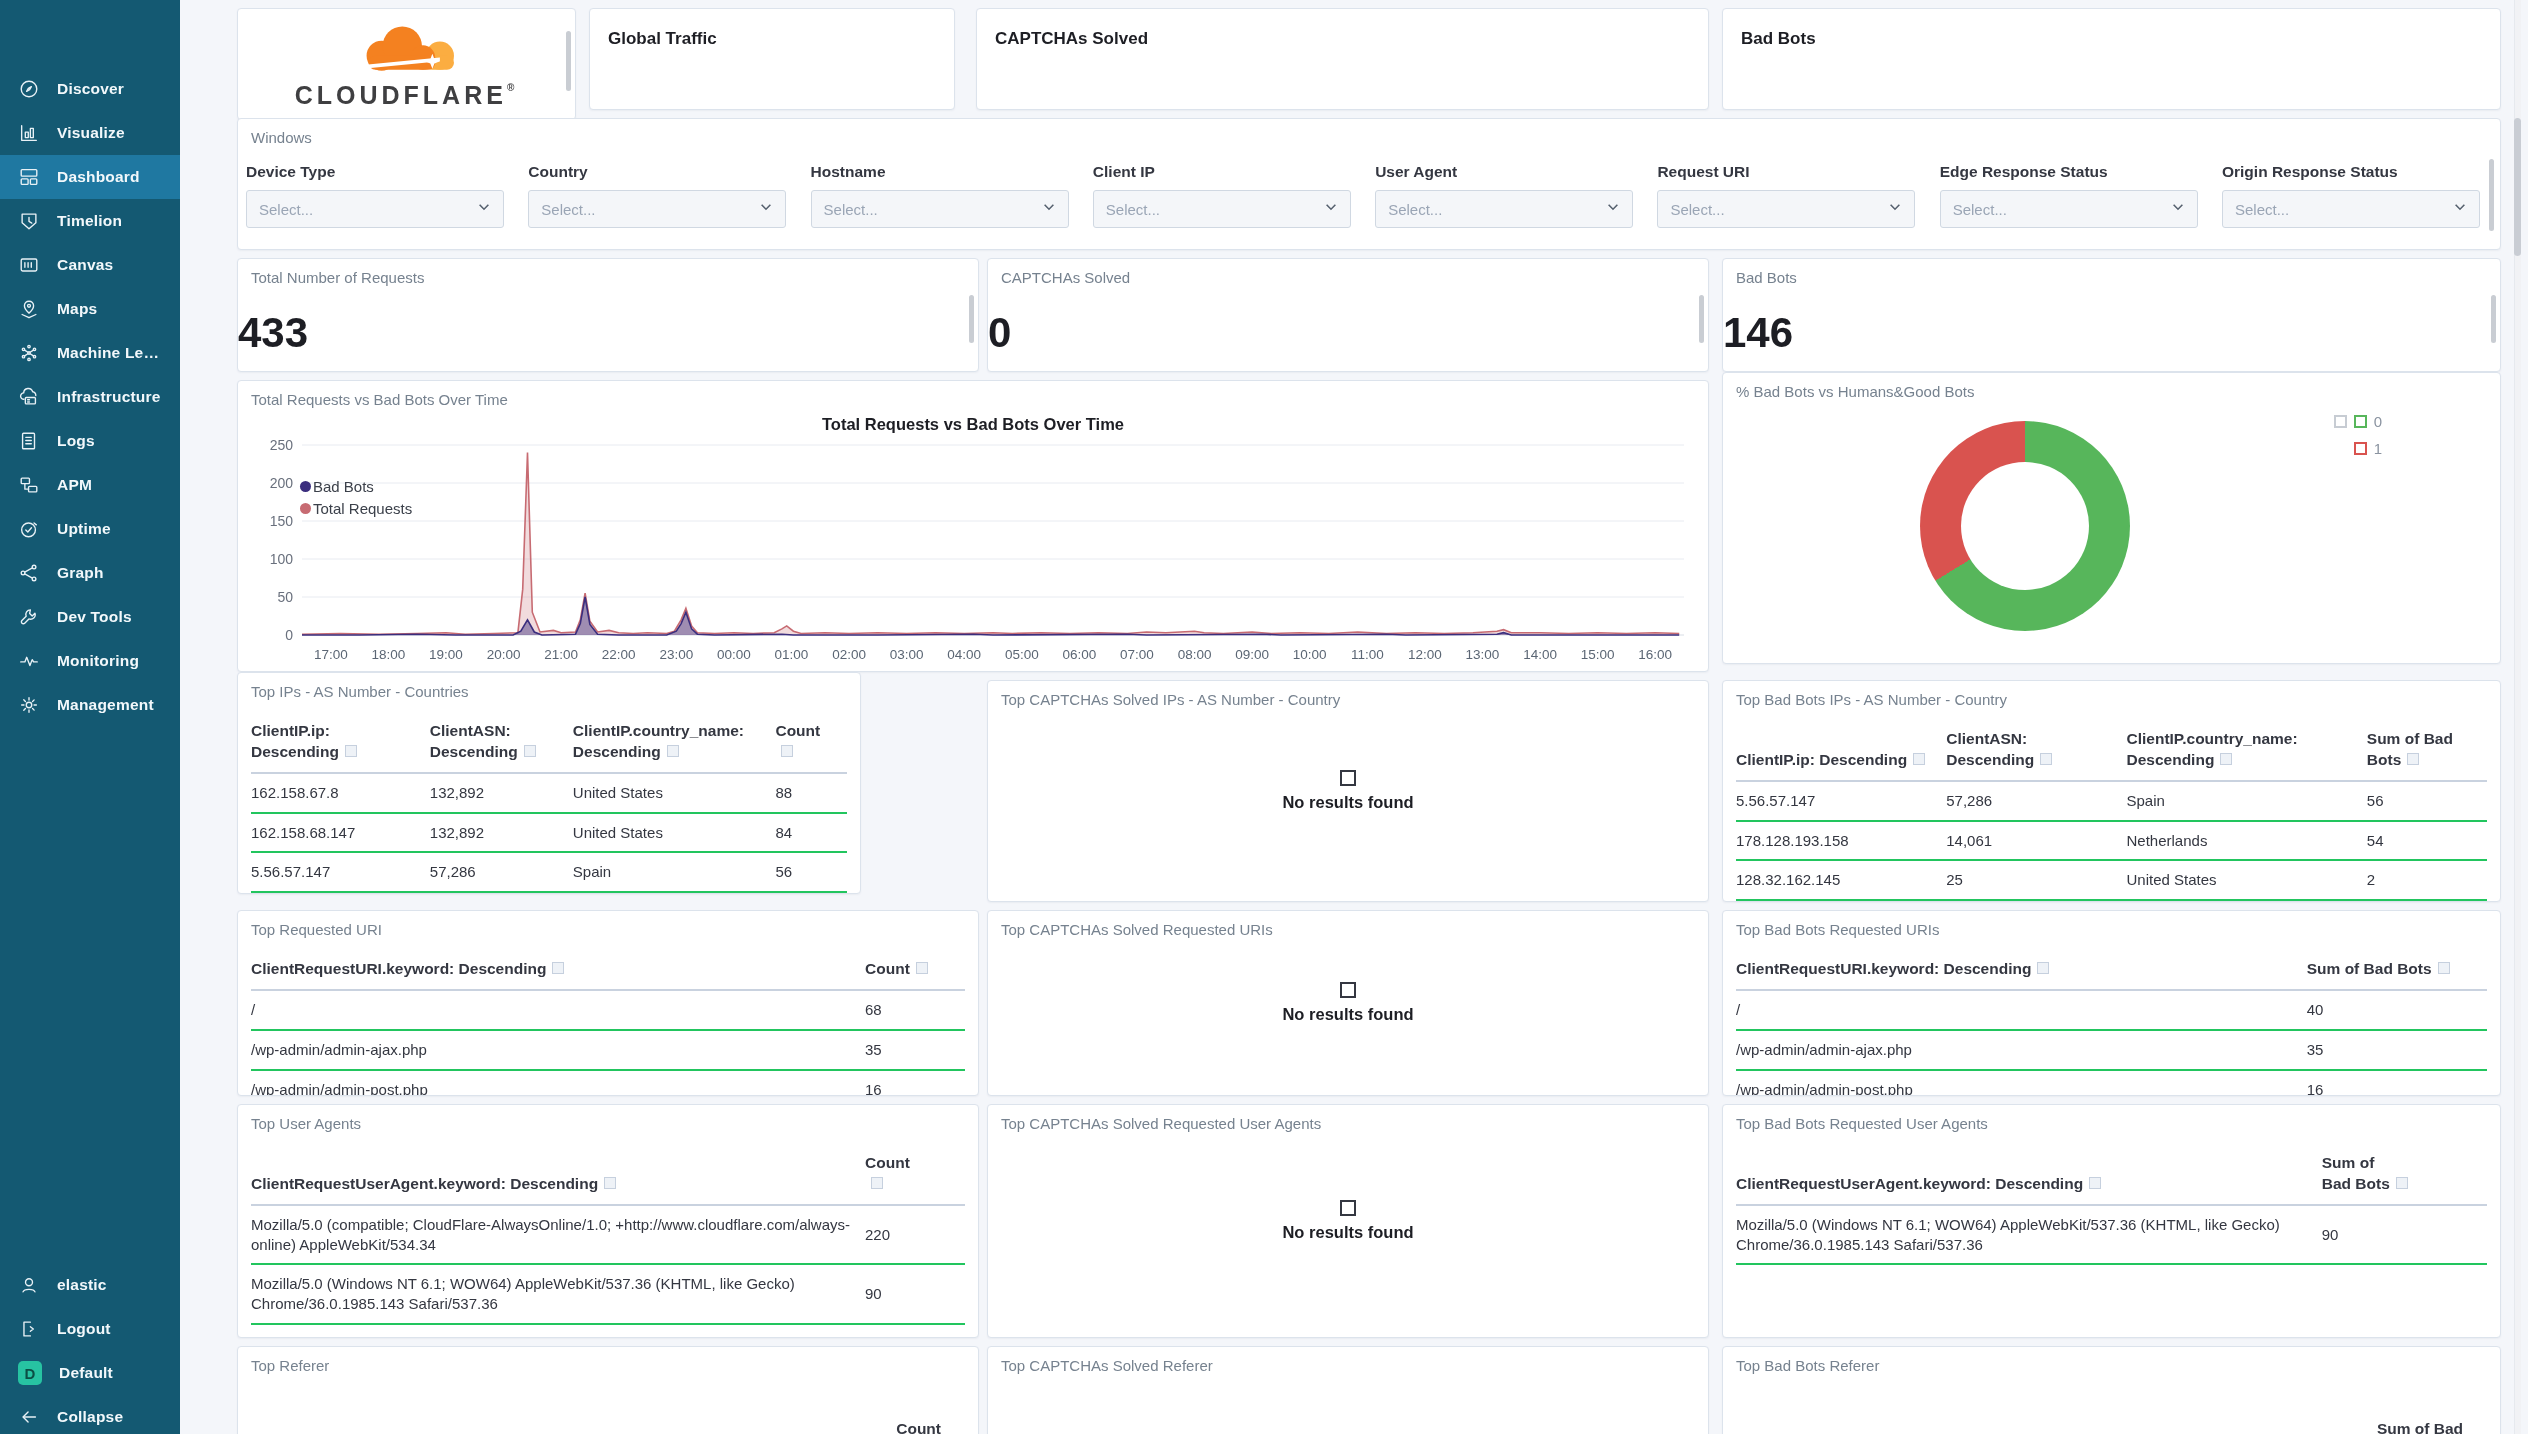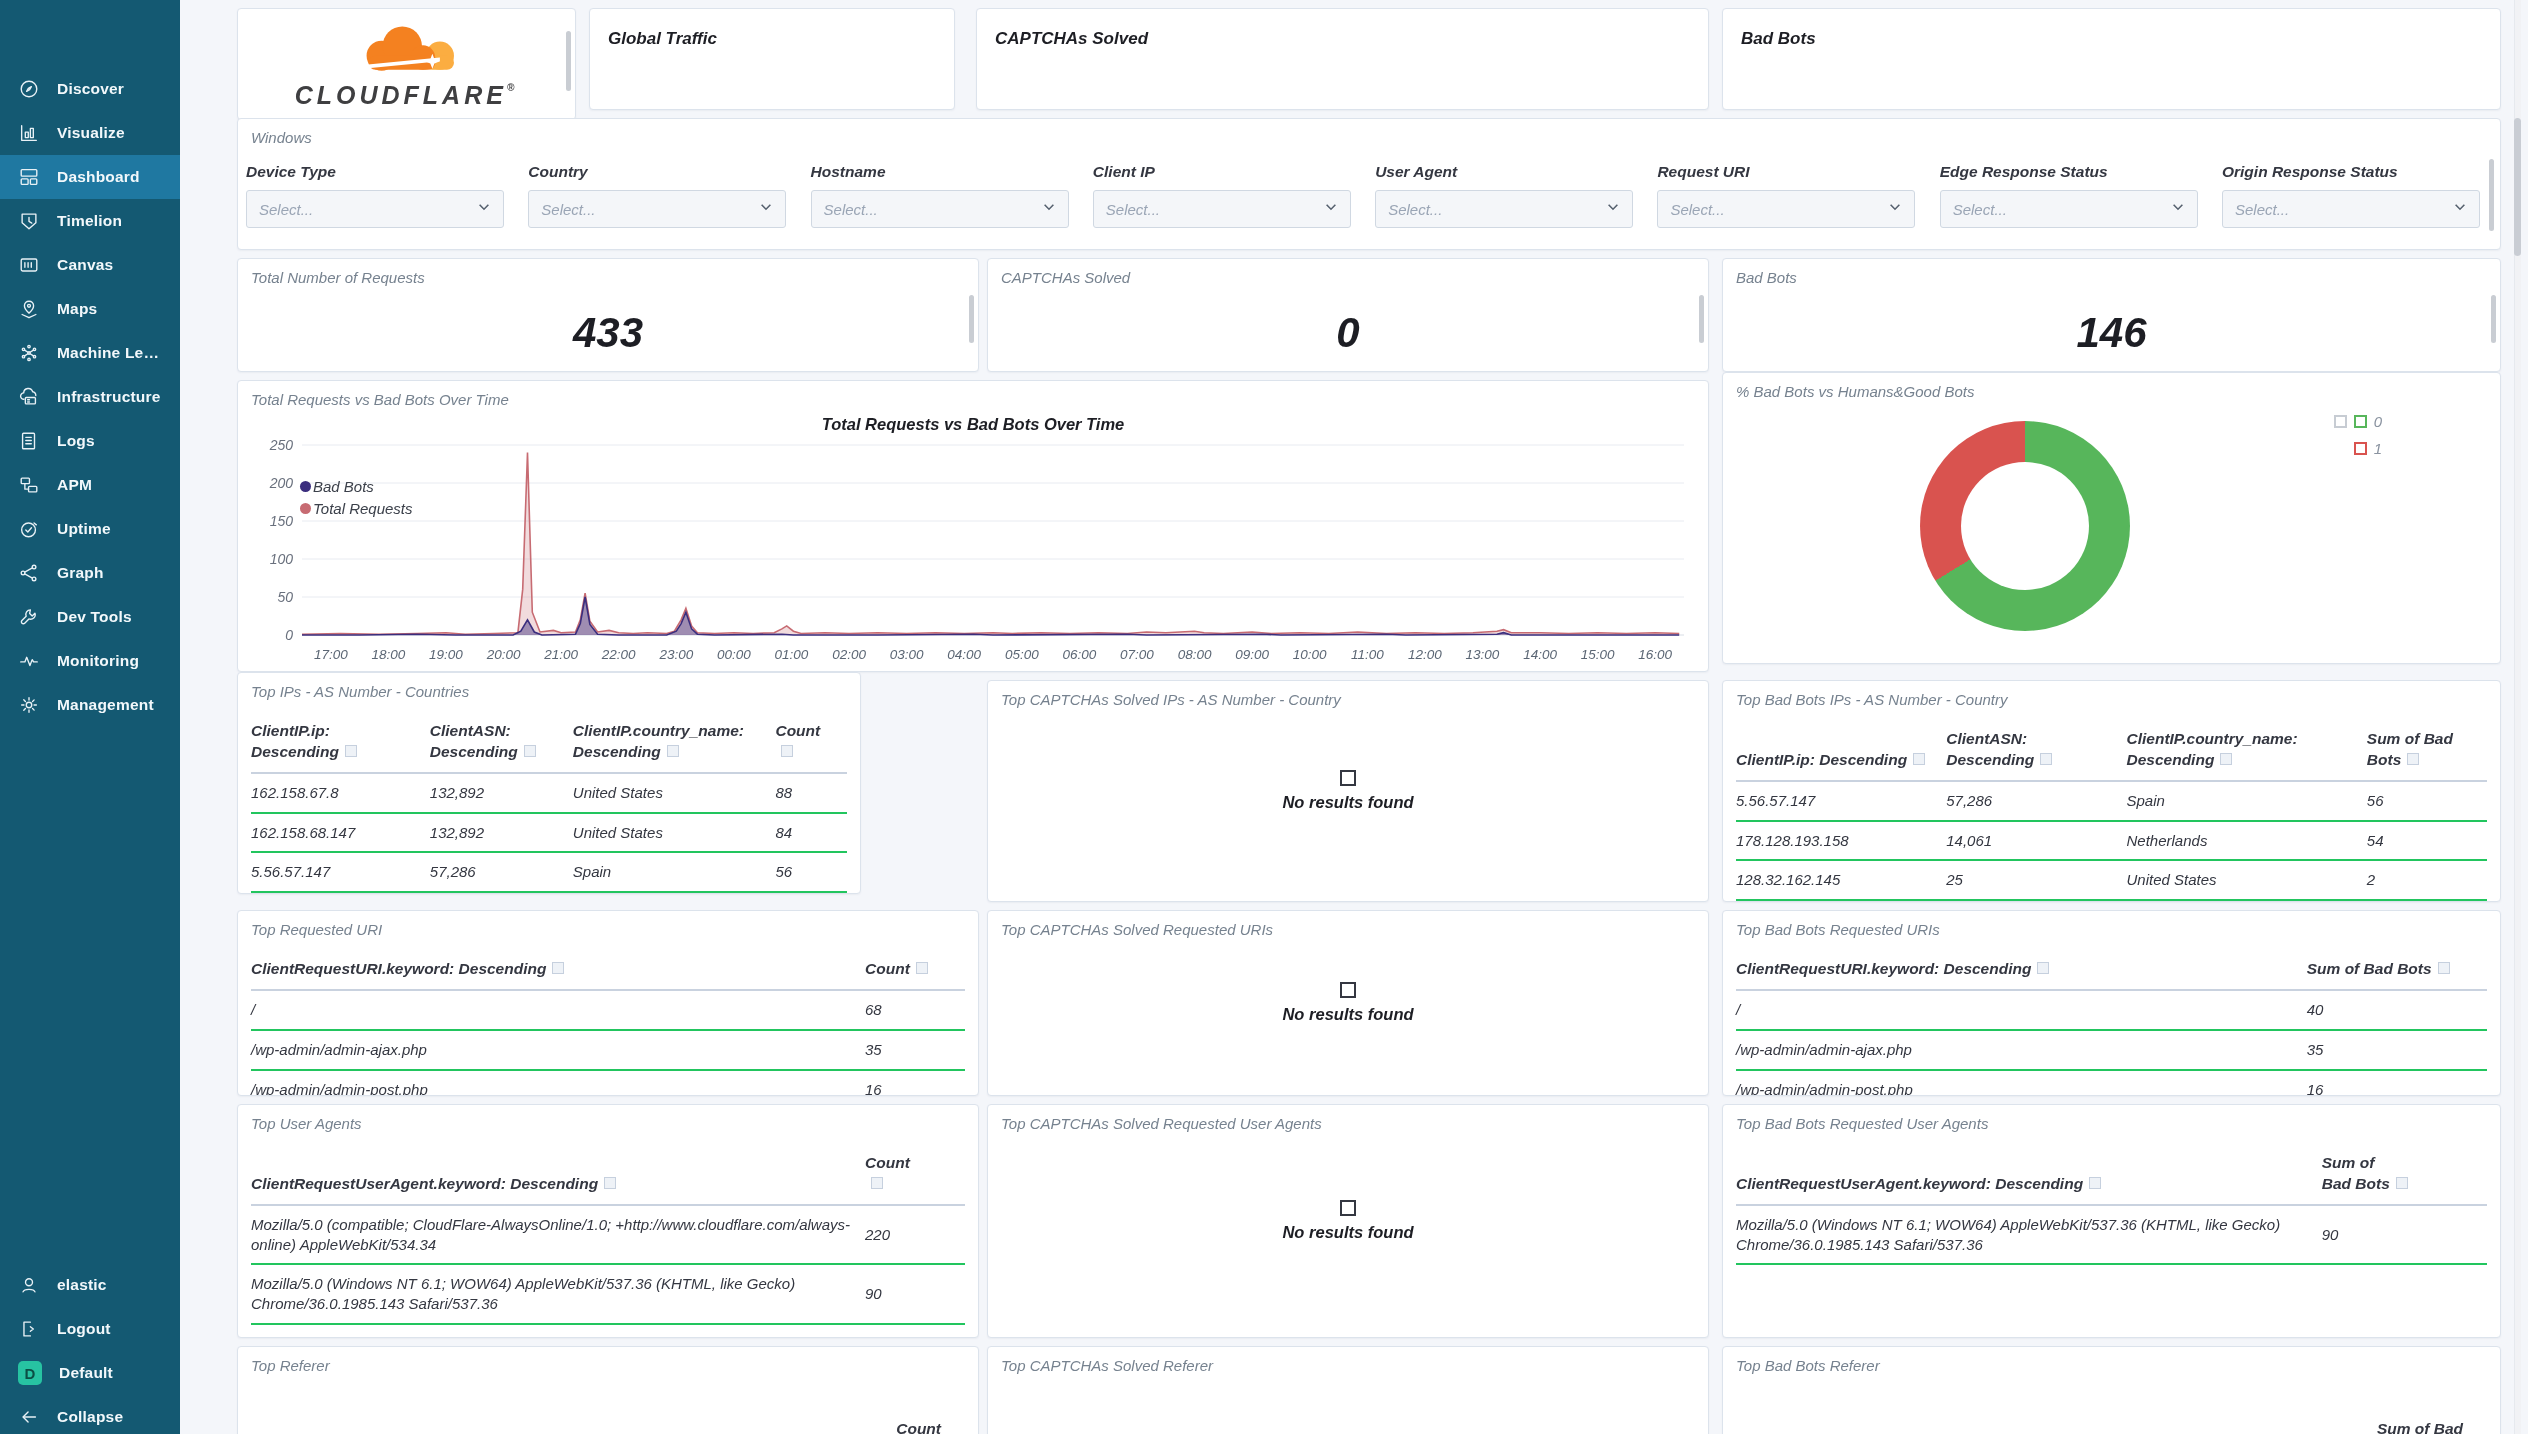--- a/index.html
+++ b/index.html
@@ -11,21 +11,21 @@
   .nav-top { position:absolute; top:67px; left:0; right:0; }
   .nav-bottom { position:absolute; bottom:-5px; left:0; right:0; }
   .nav-item { display:flex; align-items:center; height:44px; padding-left:18px; gap:17px; cursor:pointer; }
   .nav-item.active { background:#1f78a1; }
   .nav-icon { width:22px; height:22px; flex:0 0 22px; display:flex; align-items:center; }
   .nav-icon svg { width:22px; height:22px; stroke:#e8f1f6; stroke-width:1.5; fill:none; stroke-linecap:round; stroke-linejoin:round; }
   .nav-label { color:#f2f8fb; font-size:15.5px; font-weight:bold; letter-spacing:.2px; white-space:nowrap; }
   .badge-d { width:24px; height:24px; background:#27c3a2; border-radius:5px; color:#0b4f45; font-weight:bold; font-size:15px; display:flex; align-items:center; justify-content:center; }
 
   
-  .panel { position:absolute; background:#fff; border:1px solid #dce3ec; border-radius:4px; box-shadow:0 1px 2px rgba(60,80,110,.06); overflow:hidden;font-style:italic; }
+  .panel { position:absolute; background:#fff; border:1px solid #dce3ec; border-radius:4px; box-shadow:0 1px 2px rgba(60,80,110,.06); overflow:hidden; }
   .ptitle { position:absolute; top:10px; left:13px; font-size:15px; color:#76828f; white-space:nowrap; }
   .md-title { position:absolute; top:20px; left:18px; font-size:17px; font-weight:bold; color:#1d1e24; }
   .thumb { position:absolute; right:4px; width:5px; border-radius:3px; background:#c9cdd3; }
 
   .P-cf  { left:237px;  top:8px;   width:339px;  height:112px; }
   .P-gt  { left:589px;  top:8px;   width:366px;  height:102px; }
   .P-cs  { left:976px;  top:8px;   width:733px;  height:102px; }
   .P-bb  { left:1722px; top:8px;   width:779px;  height:102px; }
   .P-fil { left:237px;  top:118px; width:2264px; height:132px; }
   .P-m1  { left:237px;  top:258px; width:742px;  height:114px; }
@@ -54,21 +54,21 @@
 
   
   .fil-row { position:absolute; left:8px; right:20px; top:44px; display:flex; justify-content:space-between; }
   .fgroup { width:258px; }
   .flabel { font-size:15.5px; font-weight:bold; color:#343741; margin-bottom:9px; }
   .fselect { height:38px; background:#f4f6f9; border:1px solid #d0d8e2; border-radius:3px; display:flex; align-items:center; justify-content:space-between; padding:0 12px; cursor:pointer; }
   .fph { color:#9aa5b5; font-size:15px; }
   .chev svg { width:14px; height:14px; stroke:#55606e; stroke-width:1.8; fill:none; }
 
   
-  .metric-value { position:absolute; left:0; right:0; bottom:14px; text-align:center; font-size:42px; font-weight:bold; color:#1d1e24; }
+  .metric-value { position:absolute; left:0; right:0; bottom:14px; font-size:42px; font-weight:bold; color:#1d1e24; }
 
   
   .chart-inner-title { position:absolute; top:34px; left:0; right:0; text-align:center; font-weight:bold; font-size:16.5px; color:#1d1e24; }
   #line-svg { position:absolute; left:12px; top:58px; }
   .line-legend { position:absolute; left:62px; top:94px; }
   .line-legend .row { display:flex; align-items:center; gap:2px; font-size:15px; color:#3b404a; height:22px; }
   .dot { width:11px; height:11px; border-radius:50%; }
 
   
   .donut { position:absolute; left:197px; top:48px; width:210px; height:210px; border-radius:50%; }

